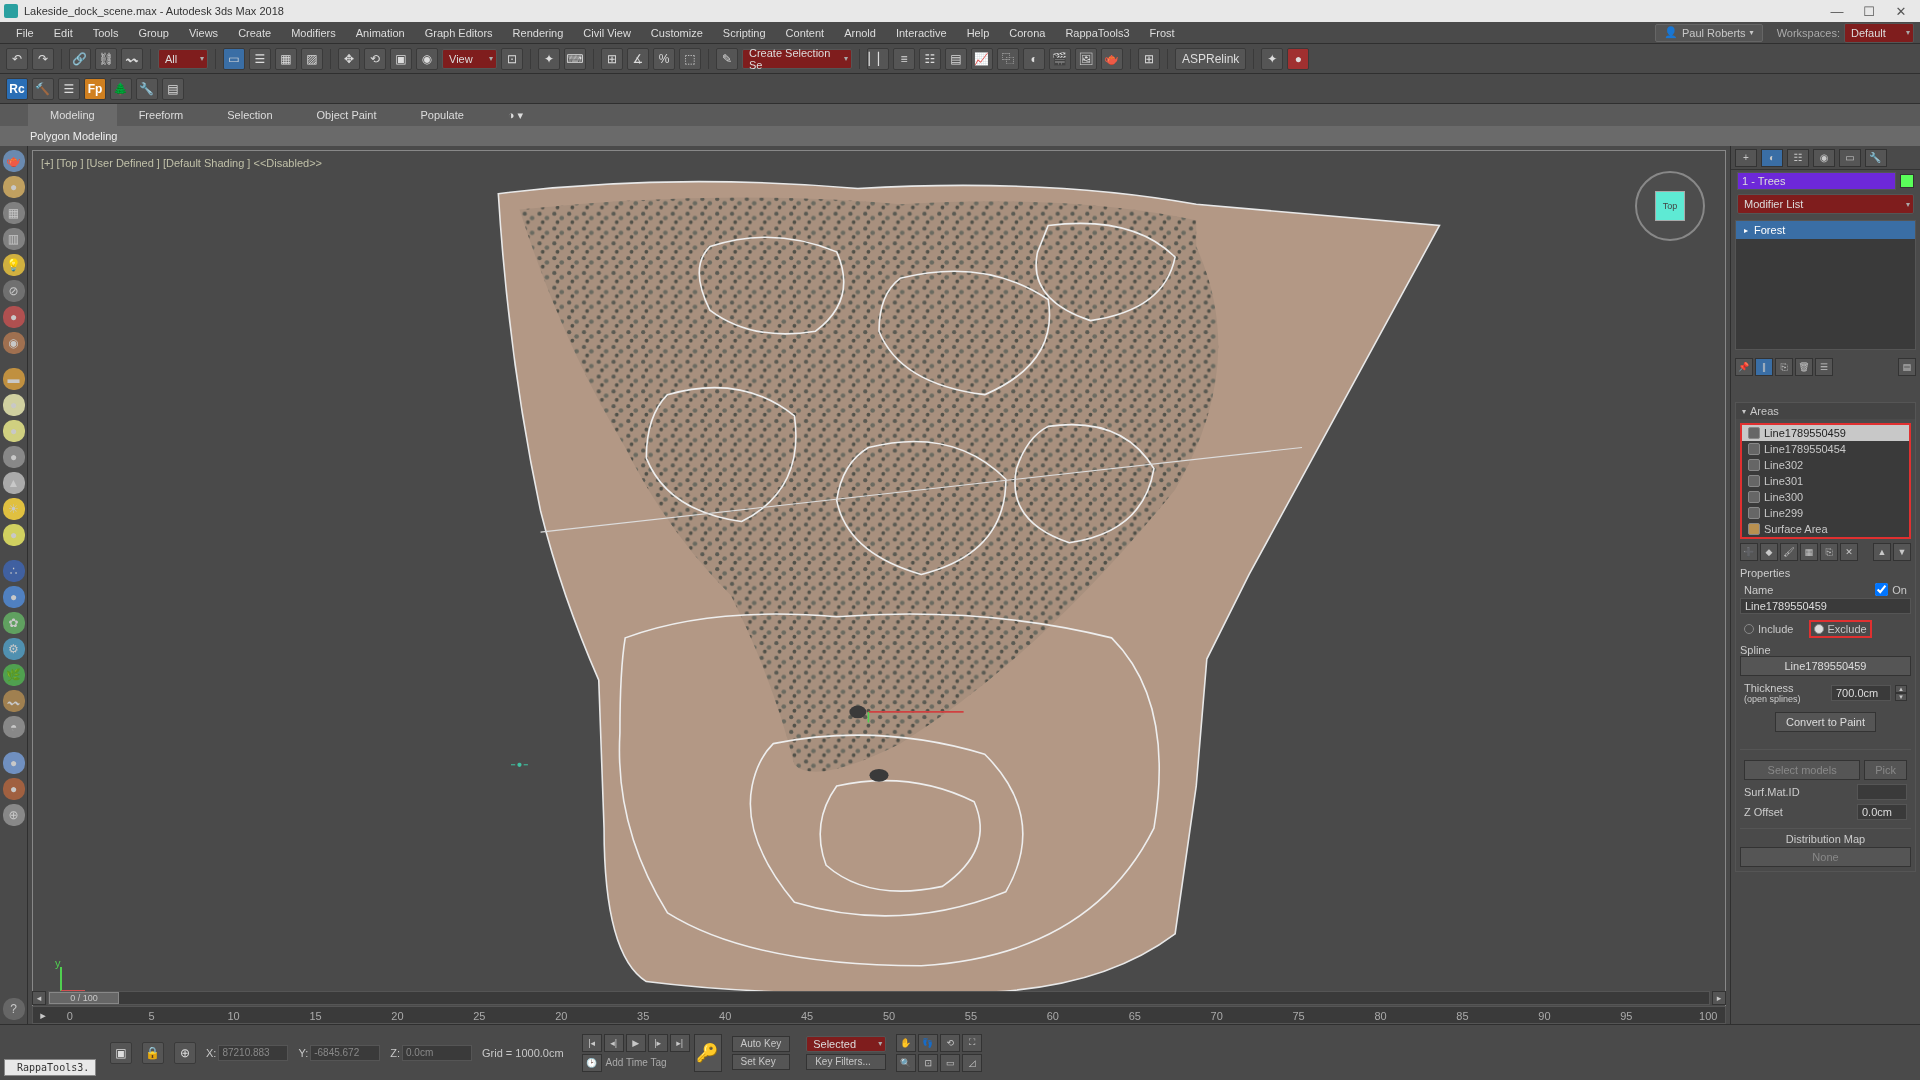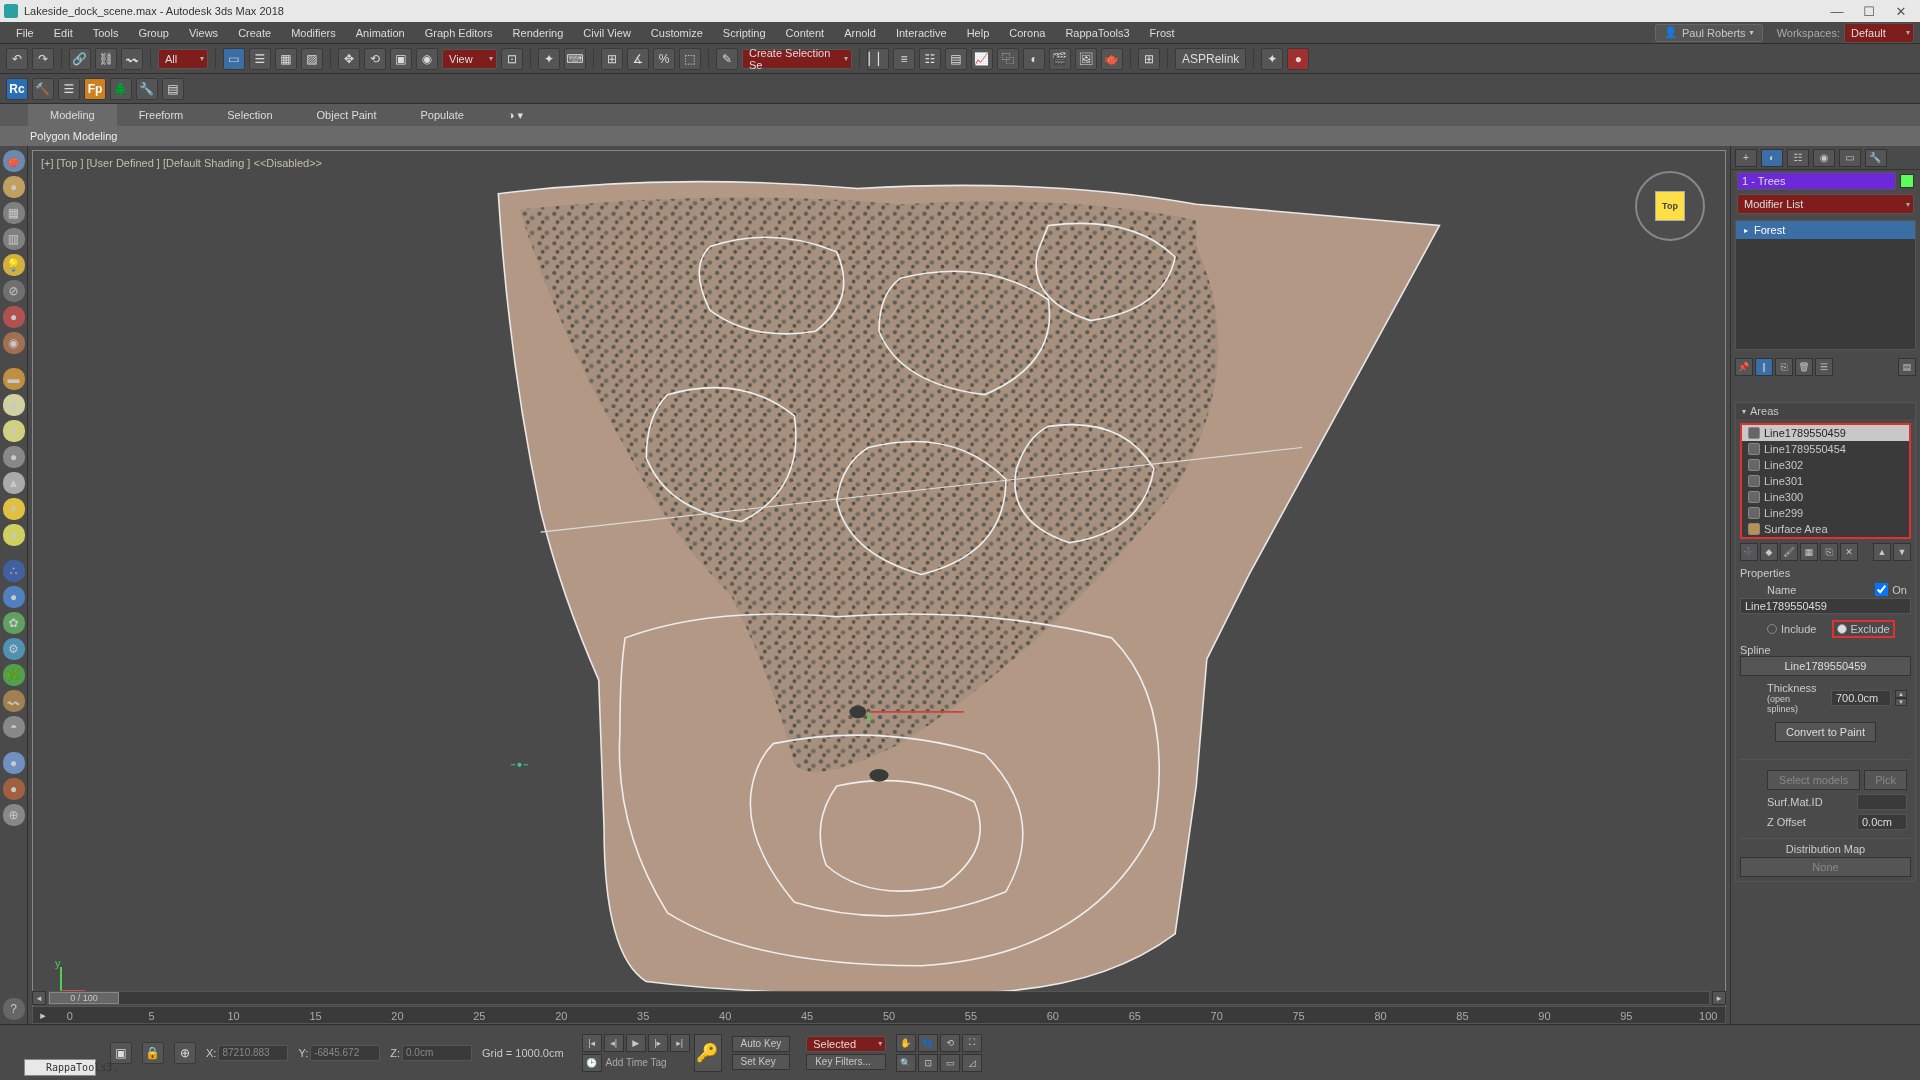--- a/index.html
+++ b/index.html
@@ -45,21 +45,21 @@
 
 
 .lefttools { width:28px; background:#4a4a4a; border-right:1px solid #2f2f2f; display:flex; flex-direction:column; align-items:center; padding:4px 0; gap:4px; overflow:hidden; }
 .ltbtn { width:22px; height:22px; border-radius:10px; display:flex; align-items:center; justify-content:center; cursor:pointer; font-size:12px; }
 
 
 .viewport-wrap { flex:1; background:#4a4a4a; position:relative; padding:4px; }
 .viewport { width:100%; height:100%; background:#4a4a4a; border:1px solid #888; position:relative; overflow:hidden; }
 .vp-label { position:absolute; top:6px; left:8px; color:#c0c0a8; font-size:11px; }
 .vp-nav { position:absolute; top:20px; right:20px; width:70px; height:70px; border:2px solid #888; border-radius:50%; display:flex; align-items:center; justify-content:center; background:rgba(80,80,80,0.6); }
-.vp-cube { width:30px; height:30px; background:#fde047; border:1px solid #aaa; display:flex; align-items:center; justify-content:center; color:#444; font-size:9px; font-weight:bold; }
+.vp-cube { width:30px; height:30px; background:#5eead4; border:1px solid #aaa; display:flex; align-items:center; justify-content:center; color:#444; font-size:9px; font-weight:normal; }
 .vp-axis { position:absolute; bottom:20px; left:20px; width:40px; height:40px; }
 .vp-content { position:absolute; inset:0; }
 
 
 .rightpanel { width:190px; background:#4a4a4a; border-left:1px solid #2f2f2f; display:flex; flex-direction:column; overflow-y:auto; }
 .rp-tabs { height:24px; display:flex; align-items:center; gap:4px; padding:0 4px; border-bottom:1px solid #333; }
 .rp-tab { width:22px; height:18px; background:#555; border:1px solid #333; cursor:pointer; display:flex; align-items:center; justify-content:center; font-size:10px; }
 .rp-row { display:flex; align-items:center; padding:2px 6px; gap:4px; }
 .rp-input { flex:1; height:18px; background:#6d28d9; border:1px solid #555; color:#ddd; padding:0 4px; }
 .rp-color { width:14px; height:14px; background:#5aff5a; border:1px solid #333; }
@@ -74,36 +74,36 @@
 .rp-rollout-body { padding:4px; }
 .rp-list { border:2px solid #e03030; background:#3a3a3a; }
 .rp-list-item { padding:2px 6px; display:flex; align-items:center; gap:4px; cursor:pointer; }
 .rp-list-item.sel { background:#c8c8c8; color:#222; }
 .rp-list-icon { width:12px; height:12px; background:#666; border:1px solid #888; border-radius:2px; }
 .rp-list-icon.surf { background:#b89050; }
 .rp-btn { height:20px; background:#555; border:1px solid #333; color:#ddd; padding:0 10px; cursor:pointer; display:inline-flex; align-items:center; justify-content:center; }
 .rp-btn.disabled { color:#888; }
 .rp-label { color:#ccc; }
 .rp-field { background:#3a3a3a; border:1px solid #555; color:#ddd; height:16px; padding:0 4px; }
-.rp-radio-row { display:flex; align-items:center; gap:4px; padding:2px 4px;margin-left:23px; }
+.rp-radio-row { display:flex; align-items:center; gap:4px; padding:2px 4px; }
 .rp-radio { width:10px; height:10px; border:1px solid #888; border-radius:50%; display:inline-block; }
 .rp-radio.checked { background:#ddd; }
 .hl-red { border:2px solid #e03030; padding:1px 3px; display:inline-flex; align-items:center; gap:3px; }
 .timeslider-row { position:absolute; left:32px; right:194px; bottom:74px; height:16px; display:flex; align-items:center; gap:2px; }
 .timeslider-row .arrow { width:14px; height:14px; background:#555; border:1px solid #333; display:flex; align-items:center; justify-content:center; font-size:9px; cursor:pointer; }
 .timeslider-row .slider-bg { flex:1; height:14px; background:#3a3a3a; border:1px solid #555; position:relative; }
 .timeslider-row .slider-thumb { position:absolute; left:0; top:0; width:70px; height:12px; background:#666; border:1px solid #888; display:flex; align-items:center; justify-content:center; font-size:9px; }
 
 .timetrack { position:absolute; left:32px; right:194px; bottom:56px; height:18px; background:#3a3a3a; border:1px solid #555; display:flex; align-items:center; }
 .timetrack .ruler { flex:1; height:100%; position:relative; color:#aaa; font-size:9px; }
 .timetrack .ruler span { position:absolute; bottom:1px; transform:translateX(-50%); }
 
 .status { position:absolute; left:0; right:0; bottom:0; height:56px; background:#4a4a4a; border-top:1px solid #2f2f2f; display:flex; }
 .status-left { width:100px; display:flex; flex-direction:column; justify-content:flex-end; padding:4px; }
-.status-left .scriptbox { background:#e8e8e8; color:#333; padding:2px 21px; border:1px solid #888; font-family:monospace; font-size:10px;margin-left:20px; }
+.status-left .scriptbox { background:#e8e8e8; color:#333; padding:2px 12px; border:1px solid #888; font-family:monospace; font-size:10px; }
 .status-mid { flex:1; display:flex; flex-direction:column; justify-content:center; padding:2px 8px; }
 .status-mid .line { height:18px; display:flex; align-items:center; color:#ccc; }
 .status-coords { display:flex; align-items:center; gap:10px; padding:0 10px; }
 .status-coords .coord { display:flex; align-items:center; gap:2px; }
 .status-coords .coord input { width:70px; height:16px; background:#3a3a3a; border:1px solid #555; color:#888; padding:0 3px; font-size:10px; }
 .status-right { display:flex; align-items:center; gap:4px; padding:0 8px; }
 .playbtn { width:20px; height:18px; background:#555; border:1px solid #333; display:flex; align-items:center; justify-content:center; font-size:9px; cursor:pointer; }
 .keybox { display:flex; flex-direction:column; gap:2px; padding:0 6px; }
 .keybox .kbtn { height:16px; background:#555; border:1px solid #333; padding:0 8px; display:flex; align-items:center; font-size:10px; cursor:pointer; }
 

